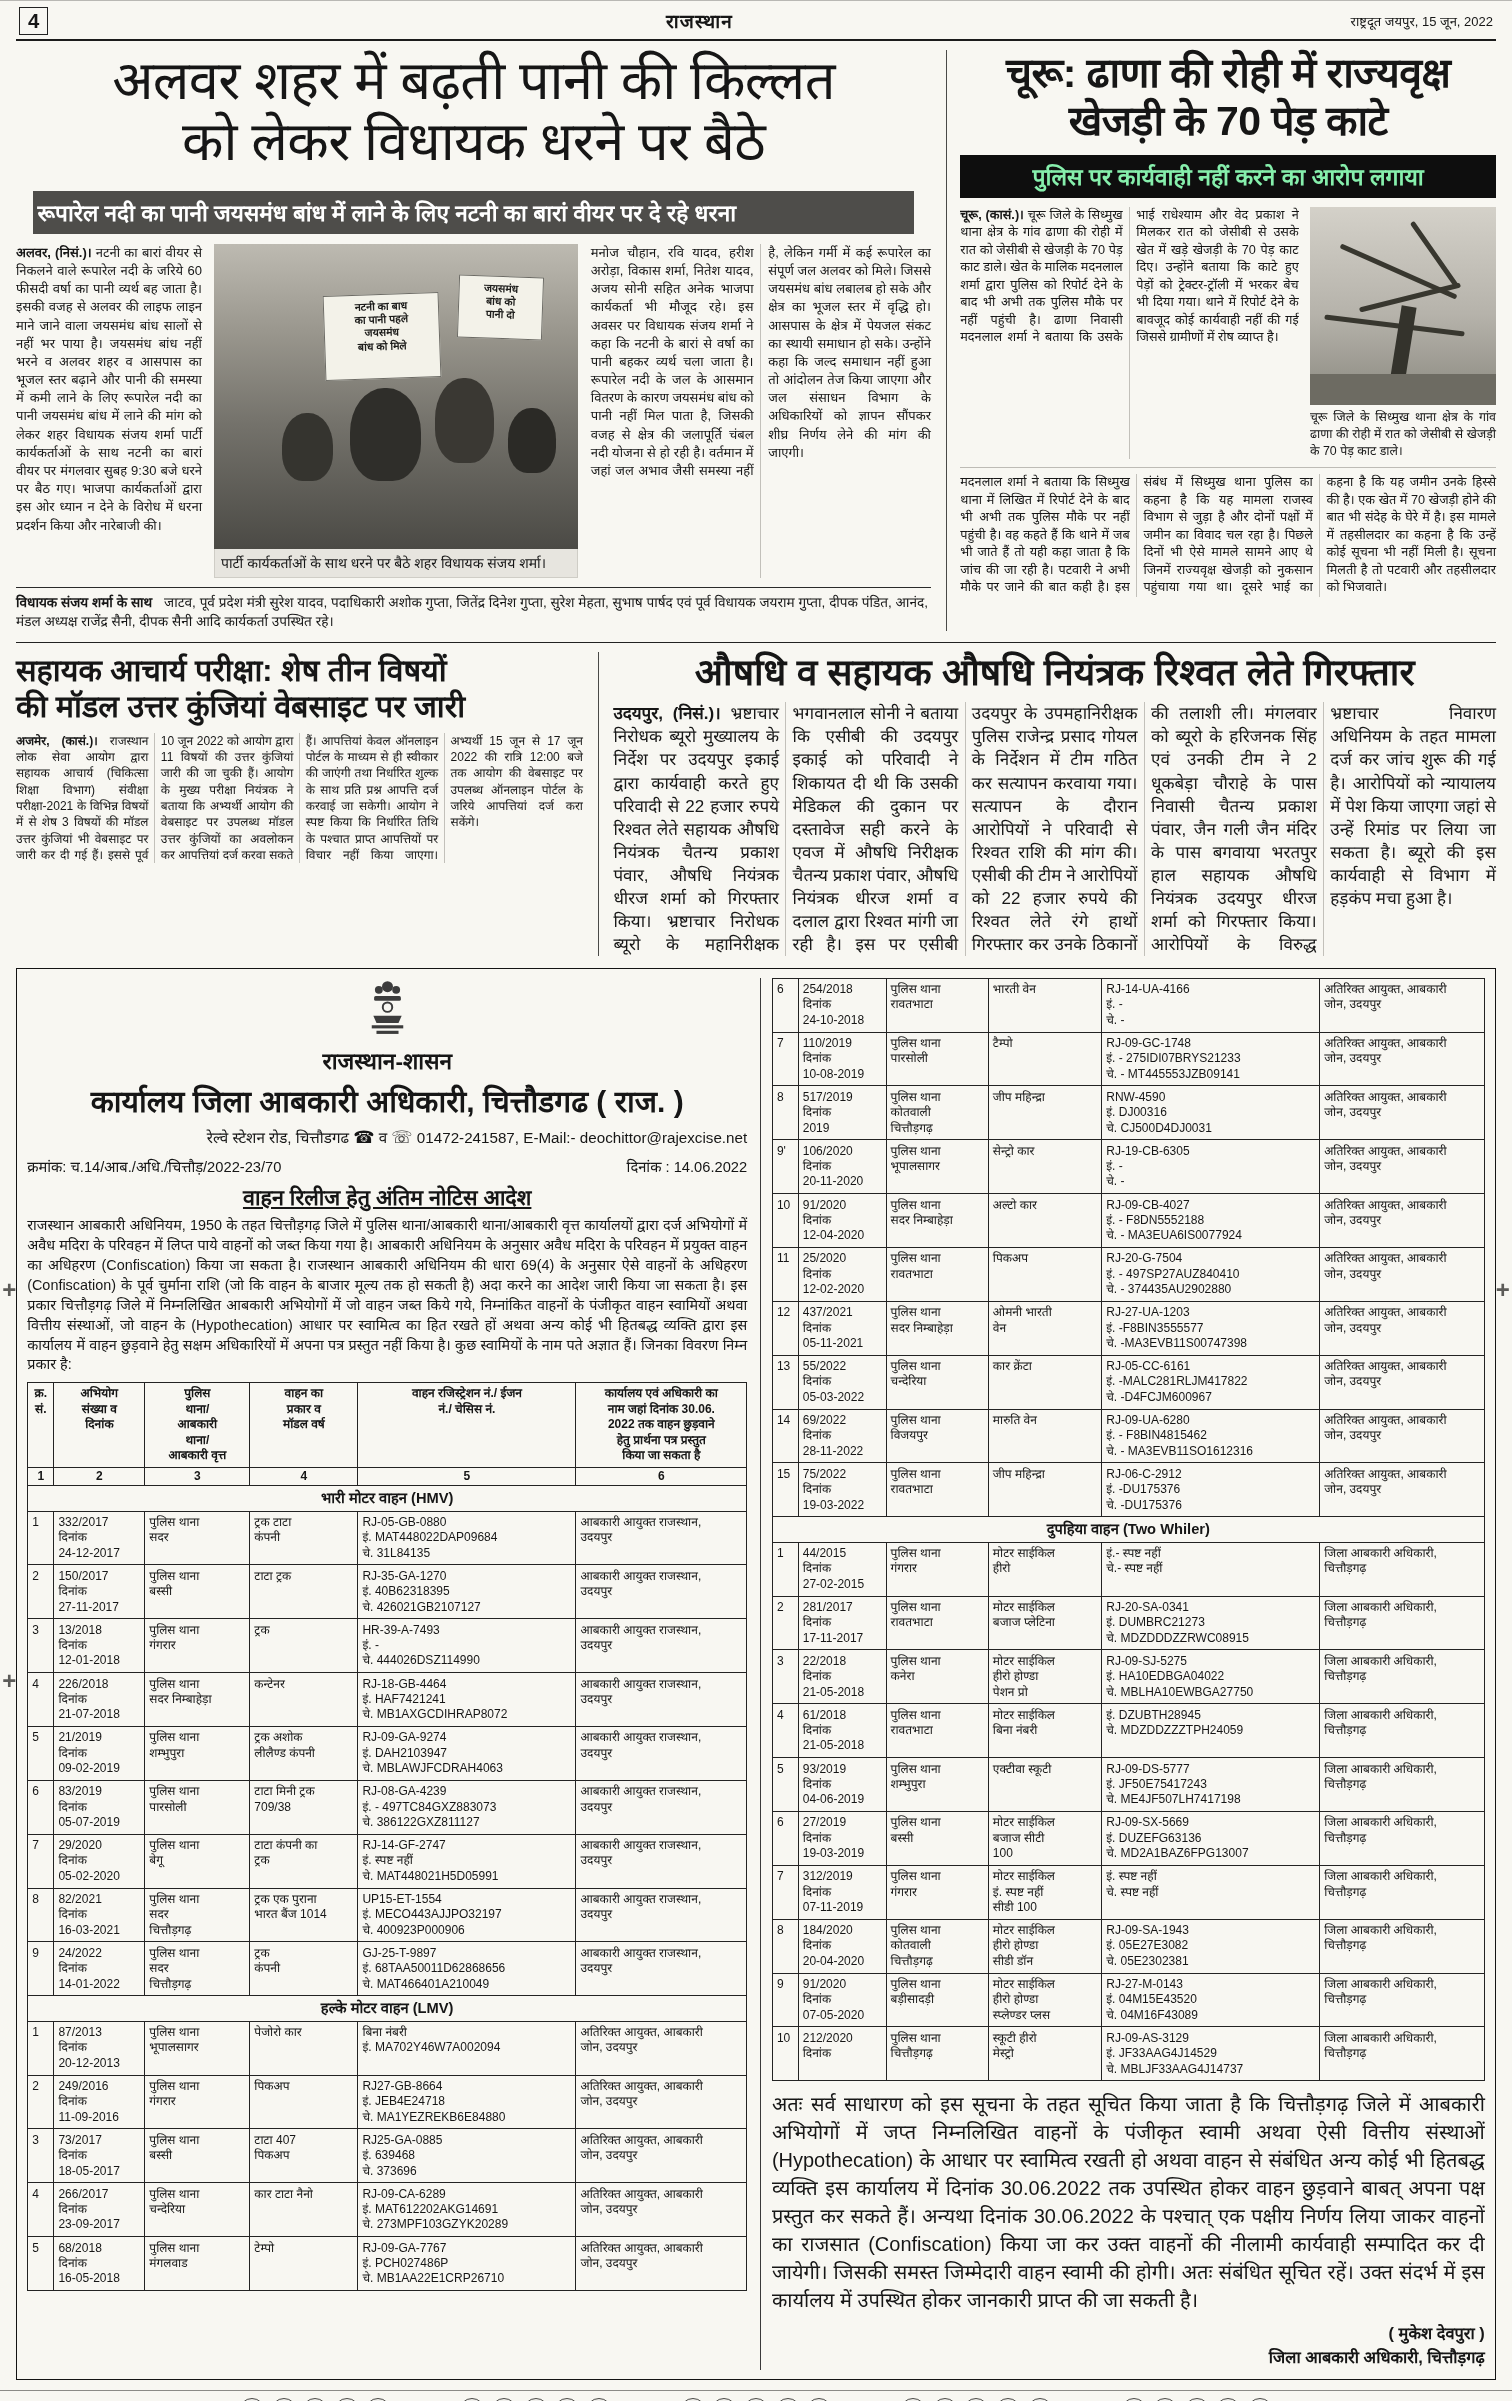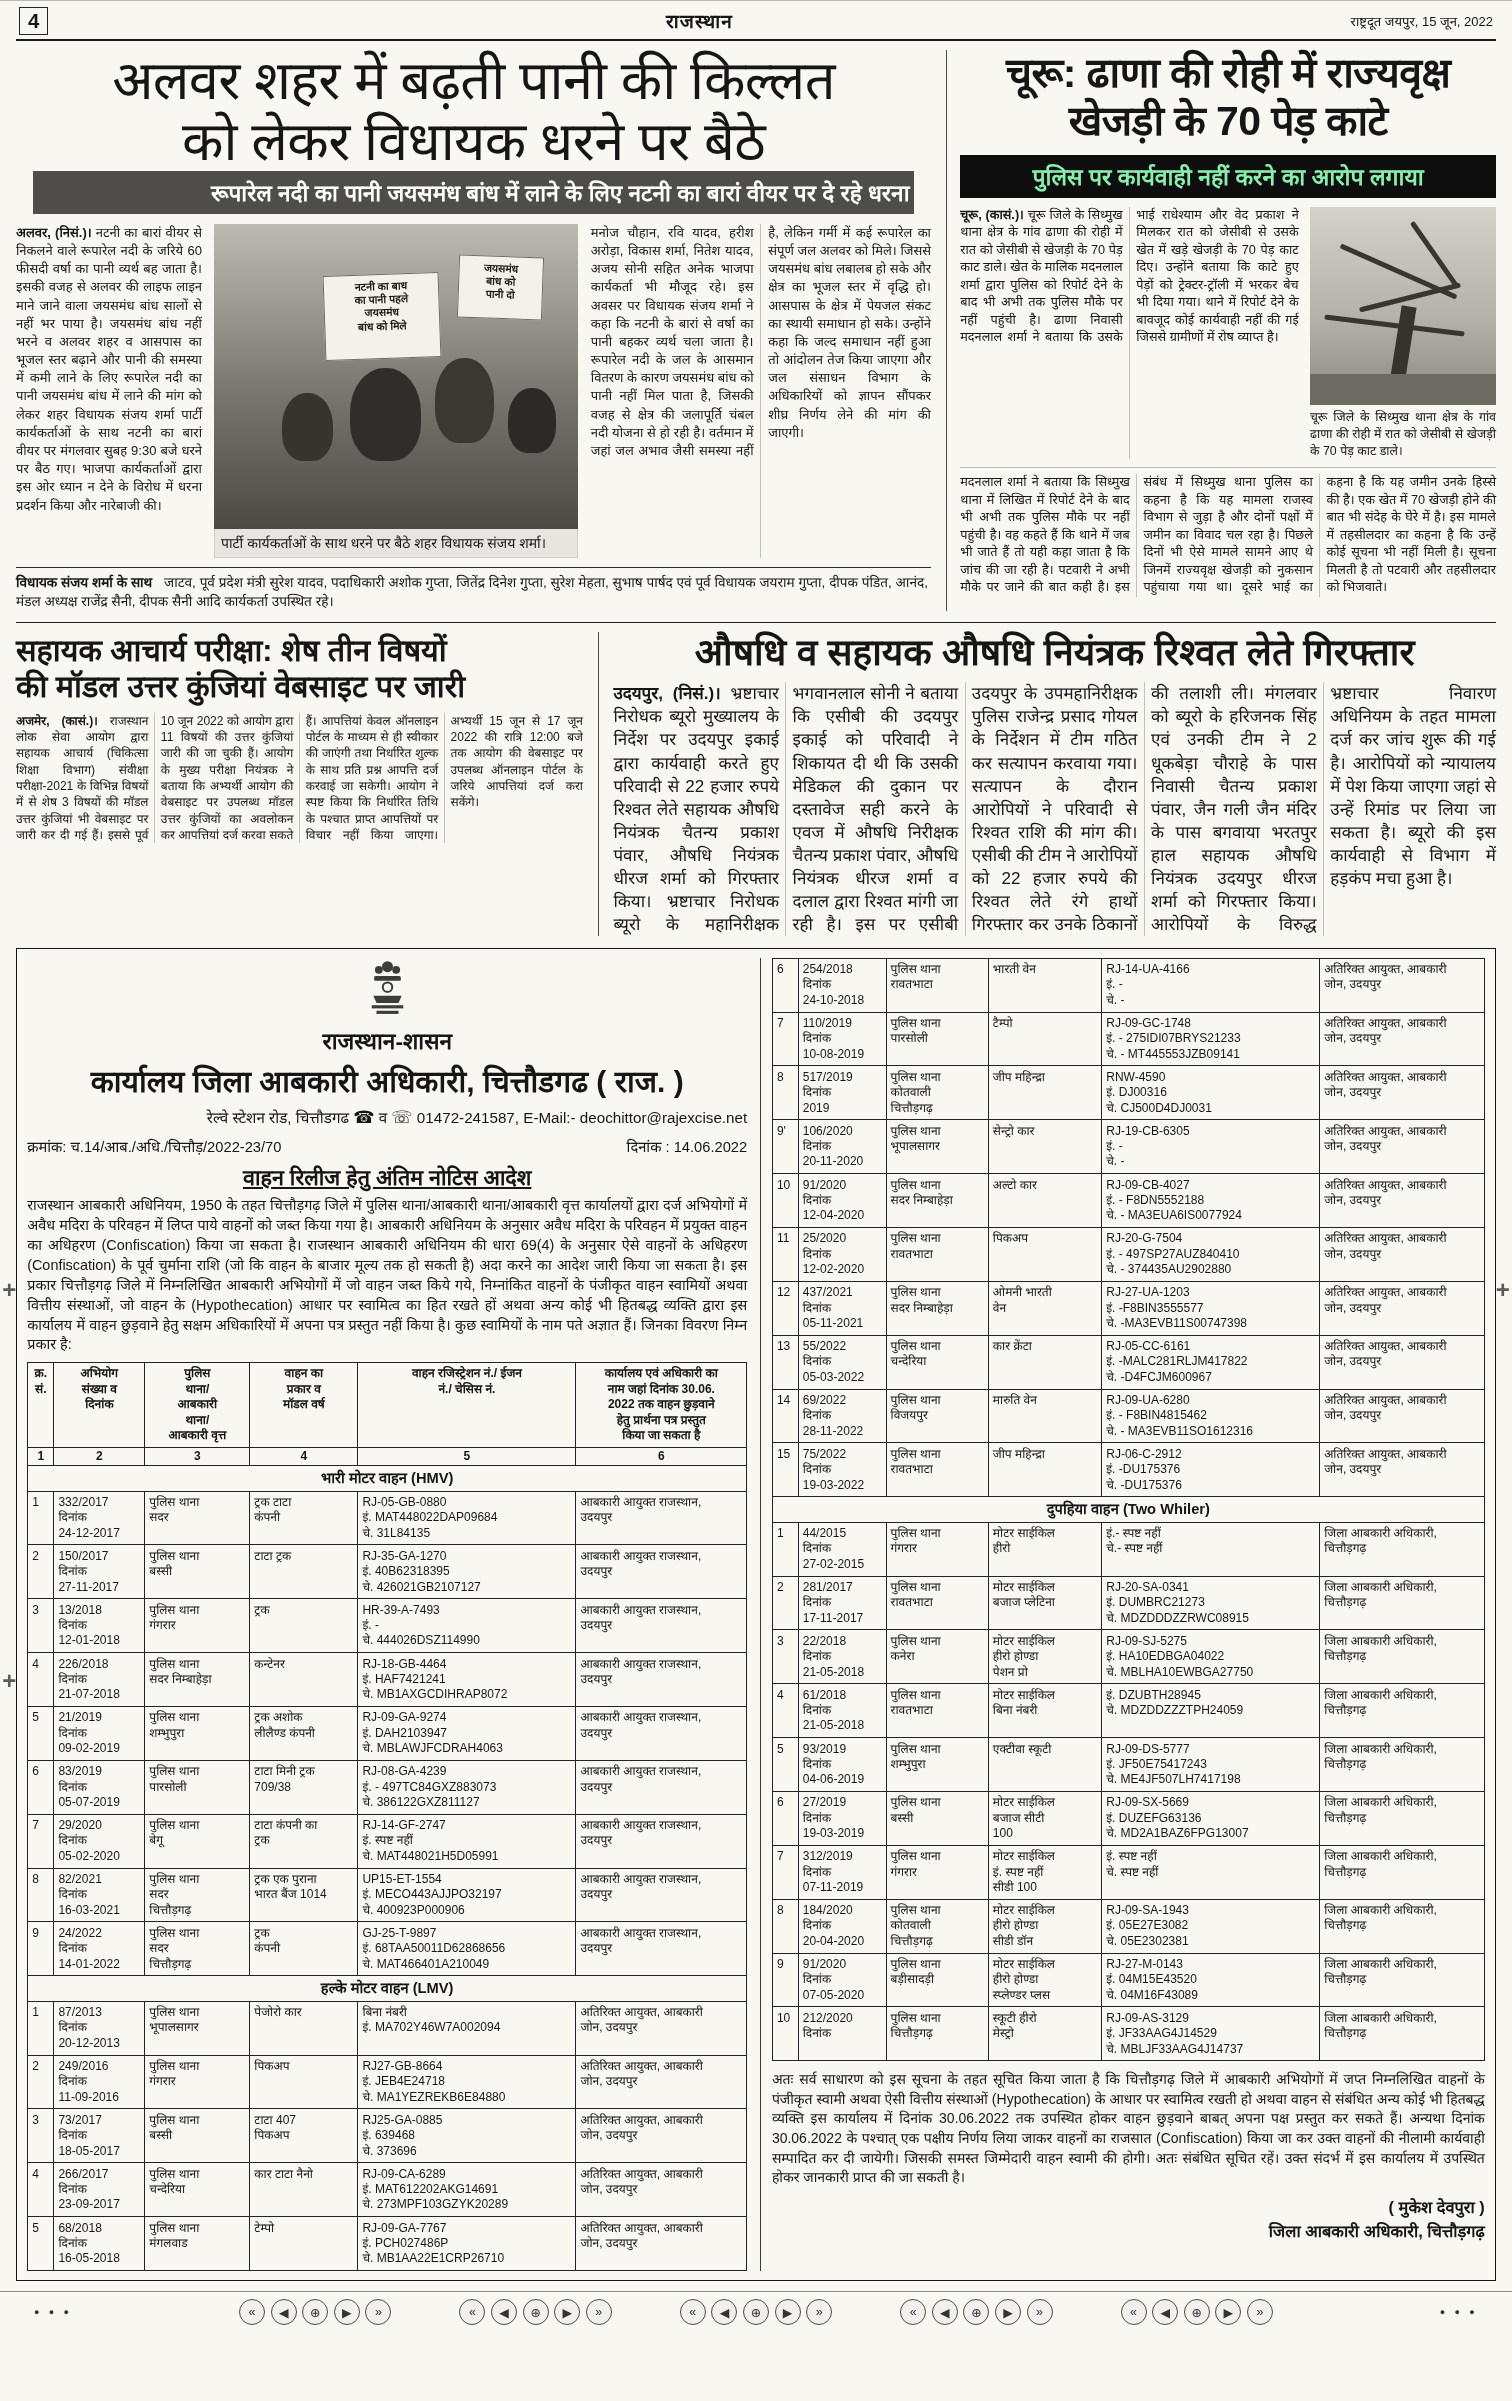--- a/index.html
+++ b/index.html
@@ -13,22 +13,22 @@
   .masthead{display:flex;align-items:center;justify-content:space-between;padding:5.6px 19px 4.5px}
   .pageno{border:1.1px solid #222;padding:0 8px;font-size:20.3px;font-weight:bold;line-height:1.3}
   .section-name{font-size:19px;font-weight:bold;letter-spacing:1.1px}
   .edition{font-size:13px}
   .head-rule{border-top:2.3px solid #1c1c1c;margin:0 16px}
   .inner{padding:0 16px}
   
   .top-band{display:flex;gap:14.7px;margin-top:9px}
   .lead{flex:0 0 915px}
   .lead h1{font-size:54px;line-height:1.12;font-weight:400;text-align:center;letter-spacing:-0.6px}
-  .lead .subhead{margin:0 17px 0;background:#4e4d4a;color:#fff;font-size:22.6px;font-weight:bold;
-                 text-align:right;padding:5.6px 4.5px}
+  .lead .subhead{margin:20px 17px 0;background:#4e4d4a;color:#fff;font-size:22.6px;font-weight:bold;
+                 text-align:left;padding:5.6px 4.5px}
   .lead-body{display:flex;gap:12.4px;margin-top:10.2px}
   .lcol{flex:0 0 186px;font-size:13px;line-height:1.4}
   .lead-fig{flex:0 0 364px}
   .lead-photo{height:305px;position:relative;overflow:hidden;
      background:linear-gradient(180deg,#bdbab1 0%,#98958c 30%,#75736c 58%,#4b4a45 100%)}
   .sign{position:absolute;background:#f3f2e9;border:1.1px solid #6d6c66;color:#1d1d1b;font-size:10.7px;
         font-weight:bold;text-align:center;padding:4.5px 3.4px;white-space:pre-line;line-height:1.25}
   .sign1{left:110px;top:50px;width:116px;min-height:85px;transform:rotate(-2deg)}
   .sign2{left:244px;top:32px;width:85px;min-height:63px;transform:rotate(2deg)}
   .person{position:absolute;background:#2f2e2a;border-radius:48% 48% 40% 40%}
@@ -83,21 +83,21 @@
   .addr .ic{font-size:17px}
   .refrow{display:flex;justify-content:space-between;font-size:14.7px;margin-top:8px}
   .notice-title{font-size:21.5px;font-weight:800;text-align:center;text-decoration:underline;margin-top:5.6px}
   .notice-body{font-size:14.4px;line-height:1.38;margin-top:5.6px}
   table.ntable{border-collapse:collapse;width:100%;font-size:12px;line-height:1.28;margin-top:6.8px}
   .ntable th,.ntable td{border:1.1px solid #232323;padding:3.4px 4px;vertical-align:top;white-space:pre-line}
   .ntable th{text-align:center;font-weight:bold}
   .ntable td{text-align:left}
   .ntable .numrow th{padding:1.1px}
   .ntable .band td{text-align:center;font-weight:800;font-size:14.7px;padding:2.8px}
-  .closing{font-size:14px;line-height:1.4;margin-top:9px}
+  .closing{font-size:20px;line-height:1.4;margin-top:9px}
   .sig{margin-top:8px;text-align:right;font-size:16.4px;font-weight:800;line-height:1.45}
   
   .footer{margin-top:10.2px;border-top:1.1px solid #8b8a86;padding:6.8px 34px 3.4px;display:flex;
           align-items:center;justify-content:space-between}
   .dots{font-size:9px;color:#333;letter-spacing:3.4px}
   .nav-group{display:flex;gap:5.6px}
   .navbtn{width:26px;height:26px;border:1.1px solid #4c4b48;border-radius:50%;background:#f1f0ec;
           font-size:12.4px;color:#333;cursor:pointer;display:flex;align-items:center;justify-content:center;
           font-family:inherit}
   .regmark{position:absolute;font-size:24px;color:#5c5b58;font-weight:bold}

